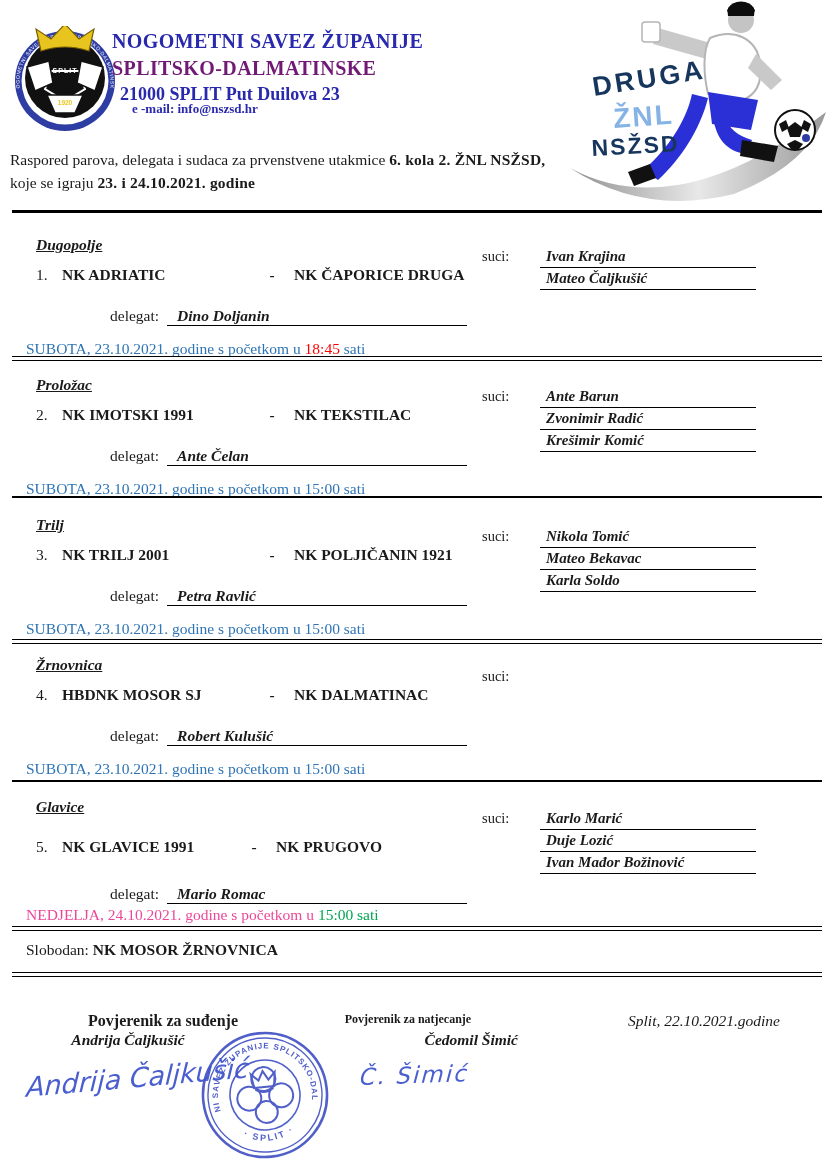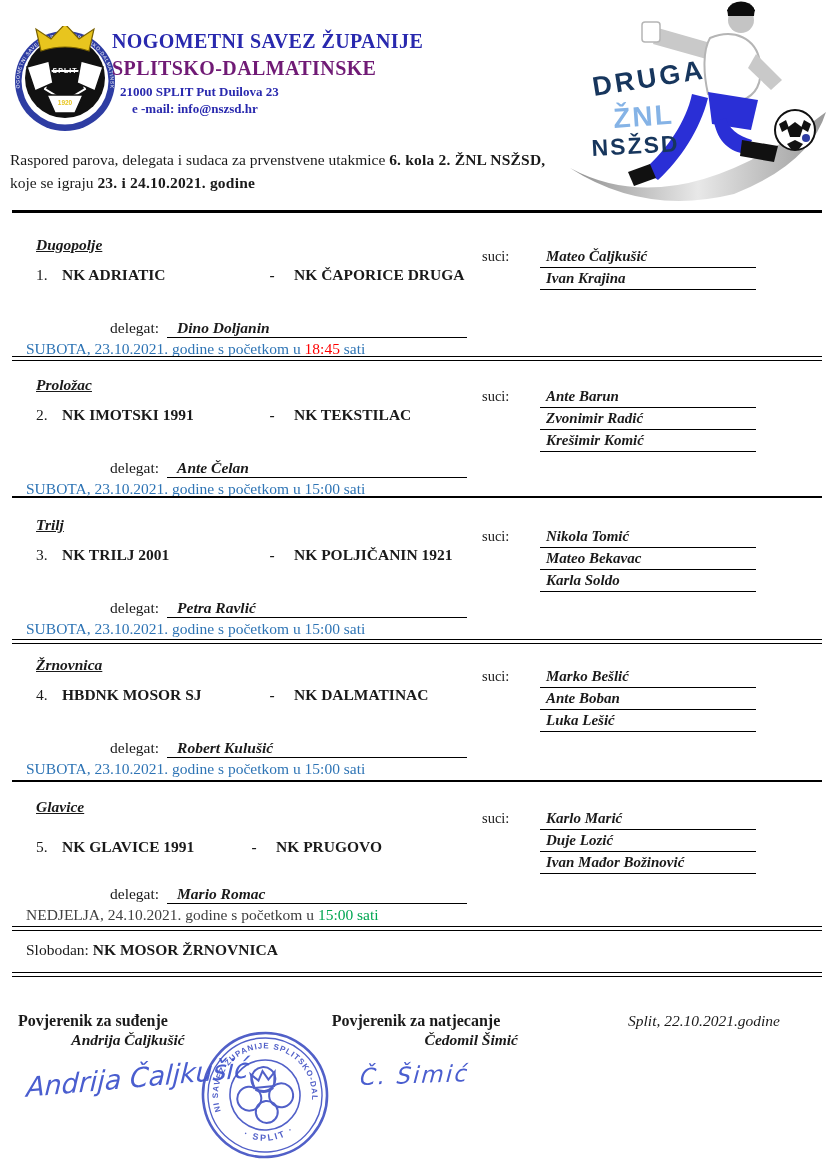--- a/index.html
+++ b/index.html
@@ -4,21 +4,21 @@
 <style>
   html,body{margin:0;padding:0;background:#e9e9e9;}
   .page{
     position:relative;width:832px;height:1169px;margin:0 auto;background:#ffffff;
     font-family:"Liberation Serif","DejaVu Serif",serif;color:#1a1a1a;overflow:hidden;
   }
   
   .logo-svg{position:absolute;left:14px;top:26px;width:102px;height:110px;}
   .org-line1{position:absolute;left:112px;top:30px;font-size:20px;font-weight:bold;color:#2929AE;letter-spacing:.4px;}
   .org-line2{position:absolute;left:112px;top:57px;font-size:20px;font-weight:bold;color:#701a75;letter-spacing:.4px;}
-  .org-addr {position:absolute;left:120px;top:84px;font-size:13px;font-weight:bold;color:#2929AE;}
+  .org-addr {position:absolute;left:120px;top:84px;font-size:18px;font-weight:bold;color:#2929AE;}
   .org-mail {position:absolute;left:132px;top:101px;font-size:13px;font-weight:bold;color:#2929AE;}
   .badge-svg{position:absolute;left:558px;top:0px;width:274px;height:214px;}
   
   .intro{position:absolute;left:10px;top:148px;width:600px;font-size:15.5px;line-height:1.5;}
   .intro b{letter-spacing:.2px;}
   
   .rule{position:absolute;left:12px;right:10px;}
   .rule-thick{border-top:3px solid #000;}
   .rule-single{border-top:2.6px solid #000;}
   .rule-double{height:2.6px;border-top:1.4px solid #000;border-bottom:1.4px solid #000;}
@@ -26,29 +26,29 @@
   .match{position:absolute;left:0;width:832px;height:128px;}
   .venue{position:absolute;left:36px;top:0;font-size:15.5px;font-weight:bold;font-style:italic;text-decoration:underline;}
   .match-row{position:absolute;left:36px;top:30px;font-size:15.5px;white-space:nowrap;}
   .m-num{display:inline-block;width:26px;}
   .m-home{display:inline-block;width:188px;font-weight:bold;}
   .m-dash{display:inline-block;width:44px;font-weight:bold;text-align:center;}
   .m-away{font-weight:bold;}
   .suci-label{position:absolute;left:482px;top:12px;font-size:14.5px;}
   .refs{position:absolute;left:540px;top:10px;width:216px;}
   .ref{height:21px;line-height:20px;border-bottom:1.4px solid #000;font-weight:bold;font-style:italic;font-size:15px;padding-left:6px;white-space:nowrap;}
-  .delegat-row{position:absolute;left:110px;top:82px;font-size:15.5px;}
+  .delegat-row{position:absolute;left:110px;top:70px;font-size:15.5px;}
   .delegat-name{display:inline-block;width:290px;margin-left:8px;border-bottom:1.4px solid #000;font-weight:bold;font-style:italic;padding-left:10px;line-height:19px;}
   .date-line{position:absolute;left:26px;top:104px;font-size:15.5px;white-space:nowrap;}
   
   .free-line{position:absolute;left:26px;top:941px;font-size:15.5px;}
   
-  .f-title-left {position:absolute;left:18px; top:1012px;width:220px;text-align:left;font-size:16px;font-weight:bold;}
+  .f-title-left {position:absolute;left:18px; top:1012px;width:220px;text-align:right;font-size:16px;font-weight:bold;}
   .f-name-left  {position:absolute;left:18px; top:1031px;width:220px;text-align:center;font-size:15.5px;font-weight:bold;font-style:italic;}
-  .f-title-right{position:absolute;left:306px;top:1012px;width:220px;text-align:center;font-size:16px;font-weight:bold;}
+  .f-title-right{position:absolute;left:298px;top:1012px;width:220px;text-align:center;font-size:12px;font-weight:bold;}
   .f-name-right {position:absolute;left:298px;top:1031px;width:220px;text-align:right;font-size:15.5px;font-weight:bold;font-style:italic;}
   .sig{font-family:"DejaVu Sans",sans-serif;font-style:italic;color:#4a5ecf;white-space:nowrap;}
   .sig-left {position:absolute;left:26px;top:1062px;font-size:27px;transform:rotate(-5deg) skewX(-8deg);}
   .sig-right{position:absolute;left:360px;top:1062px;font-size:23px;transform:rotate(-2deg) skewX(-6deg);letter-spacing:2px;}
   .stamp-svg{position:absolute;left:198px;top:1028px;width:134px;height:134px;transform:rotate(-6deg);opacity:.92;}
   .place-date{position:absolute;left:556px;top:1012px;width:224px;text-align:right;font-size:15.5px;font-style:italic;}
 </style>
 </head>
 <body>
 
@@ -126,22 +126,22 @@
     <span>Raspored parova, delegata i sudaca za prvenstvene utakmice </span><b>6. kola 2. ŽNL NSŽSD,</b><br>
     <span>koje se igraju </span><b>23. i 24.10.2021. godine</b>
   </div>
 
   <div class="rule rule-thick" style="top:210px"></div>
 
   <div class="match" style="top:236px">
     <div class="venue">Dugopolje</div>
     <div class="suci-label">suci:</div>
     <div class="refs">
+      <div class="ref">Ivan Krajina</div>
       <div class="ref">Mateo Čaljkušić</div>
-      <div class="ref">Ivan Krajina</div>
     </div>
     <div class="match-row">
       <span class="m-num">1.</span><span class="m-home">NK ADRIATIC</span><span class="m-dash">-</span><span class="m-away">NK ČAPORICE DRUGA</span>
     </div>
     <div class="delegat-row">
       <span>delegat:</span><span class="delegat-name">Dino Doljanin</span>
     </div>
     <div class="date-line">
       <span style="color:#2E74B5">SUBOTA, 23.10.2021. godine s početkom u </span><span style="color:#FF0000">18:45</span><span style="color:#2E74B5"> sati</span>
     </div>
@@ -184,25 +184,20 @@
     </div>
     <div class="date-line">
       <span style="color:#2E74B5">SUBOTA, 23.10.2021. godine s početkom u </span><span style="color:#2E74B5">15:00</span><span style="color:#2E74B5"> sati</span>
     </div>
   </div>
   <div class="rule rule-double" style="top:639px"></div>
 
   <div class="match" style="top:656px">
     <div class="venue">Žrnovnica</div>
     <div class="suci-label">suci:</div>
-    <div class="refs">
-      <div class="ref">Marko Bešlić</div>
-      <div class="ref">Ante Boban</div>
-      <div class="ref">Luka Lešić</div>
-    </div>
     <div class="match-row">
       <span class="m-num">4.</span><span class="m-home">HBDNK MOSOR SJ</span><span class="m-dash">-</span><span class="m-away">NK DALMATINAC</span>
     </div>
     <div class="delegat-row">
       <span>delegat:</span><span class="delegat-name">Robert Kulušić</span>
     </div>
     <div class="date-line">
       <span style="color:#2E74B5">SUBOTA, 23.10.2021. godine s početkom u </span><span style="color:#2E74B5">15:00</span><span style="color:#2E74B5"> sati</span>
     </div>
   </div>
@@ -216,21 +211,21 @@
       <div class="ref">Duje Lozić</div>
       <div class="ref">Ivan Mađor Božinović</div>
     </div>
     <div class="match-row" style="top:40px">
       <span class="m-num">5.</span><span class="m-home" style="width:170px">NK GLAVICE 1991</span><span class="m-dash">-</span><span class="m-away">NK PRUGOVO</span>
     </div>
     <div class="delegat-row" style="top:86px">
       <span>delegat:</span><span class="delegat-name">Mario Romac</span>
     </div>
     <div class="date-line" style="top:108px">
-      <span style="color:#404040">NEDJELJA, 24.10.2021. godine s početkom u </span><span style="color:#00A651">15:00</span><span style="color:#00A651"> sati</span>
+      <span style="color:#ec4899">NEDJELJA, 24.10.2021. godine s početkom u </span><span style="color:#00A651">15:00</span><span style="color:#00A651"> sati</span>
     </div>
   </div>
   <div class="rule rule-double" style="top:926px"></div>
 
   <div class="free-line">
     <span>Slobodan: </span><b>NK MOSOR ŽRNOVNICA</b>
   </div>
   <div class="rule rule-double" style="top:972px"></div>
 
   <div class="f-title-left">Povjerenik za suđenje</div>

